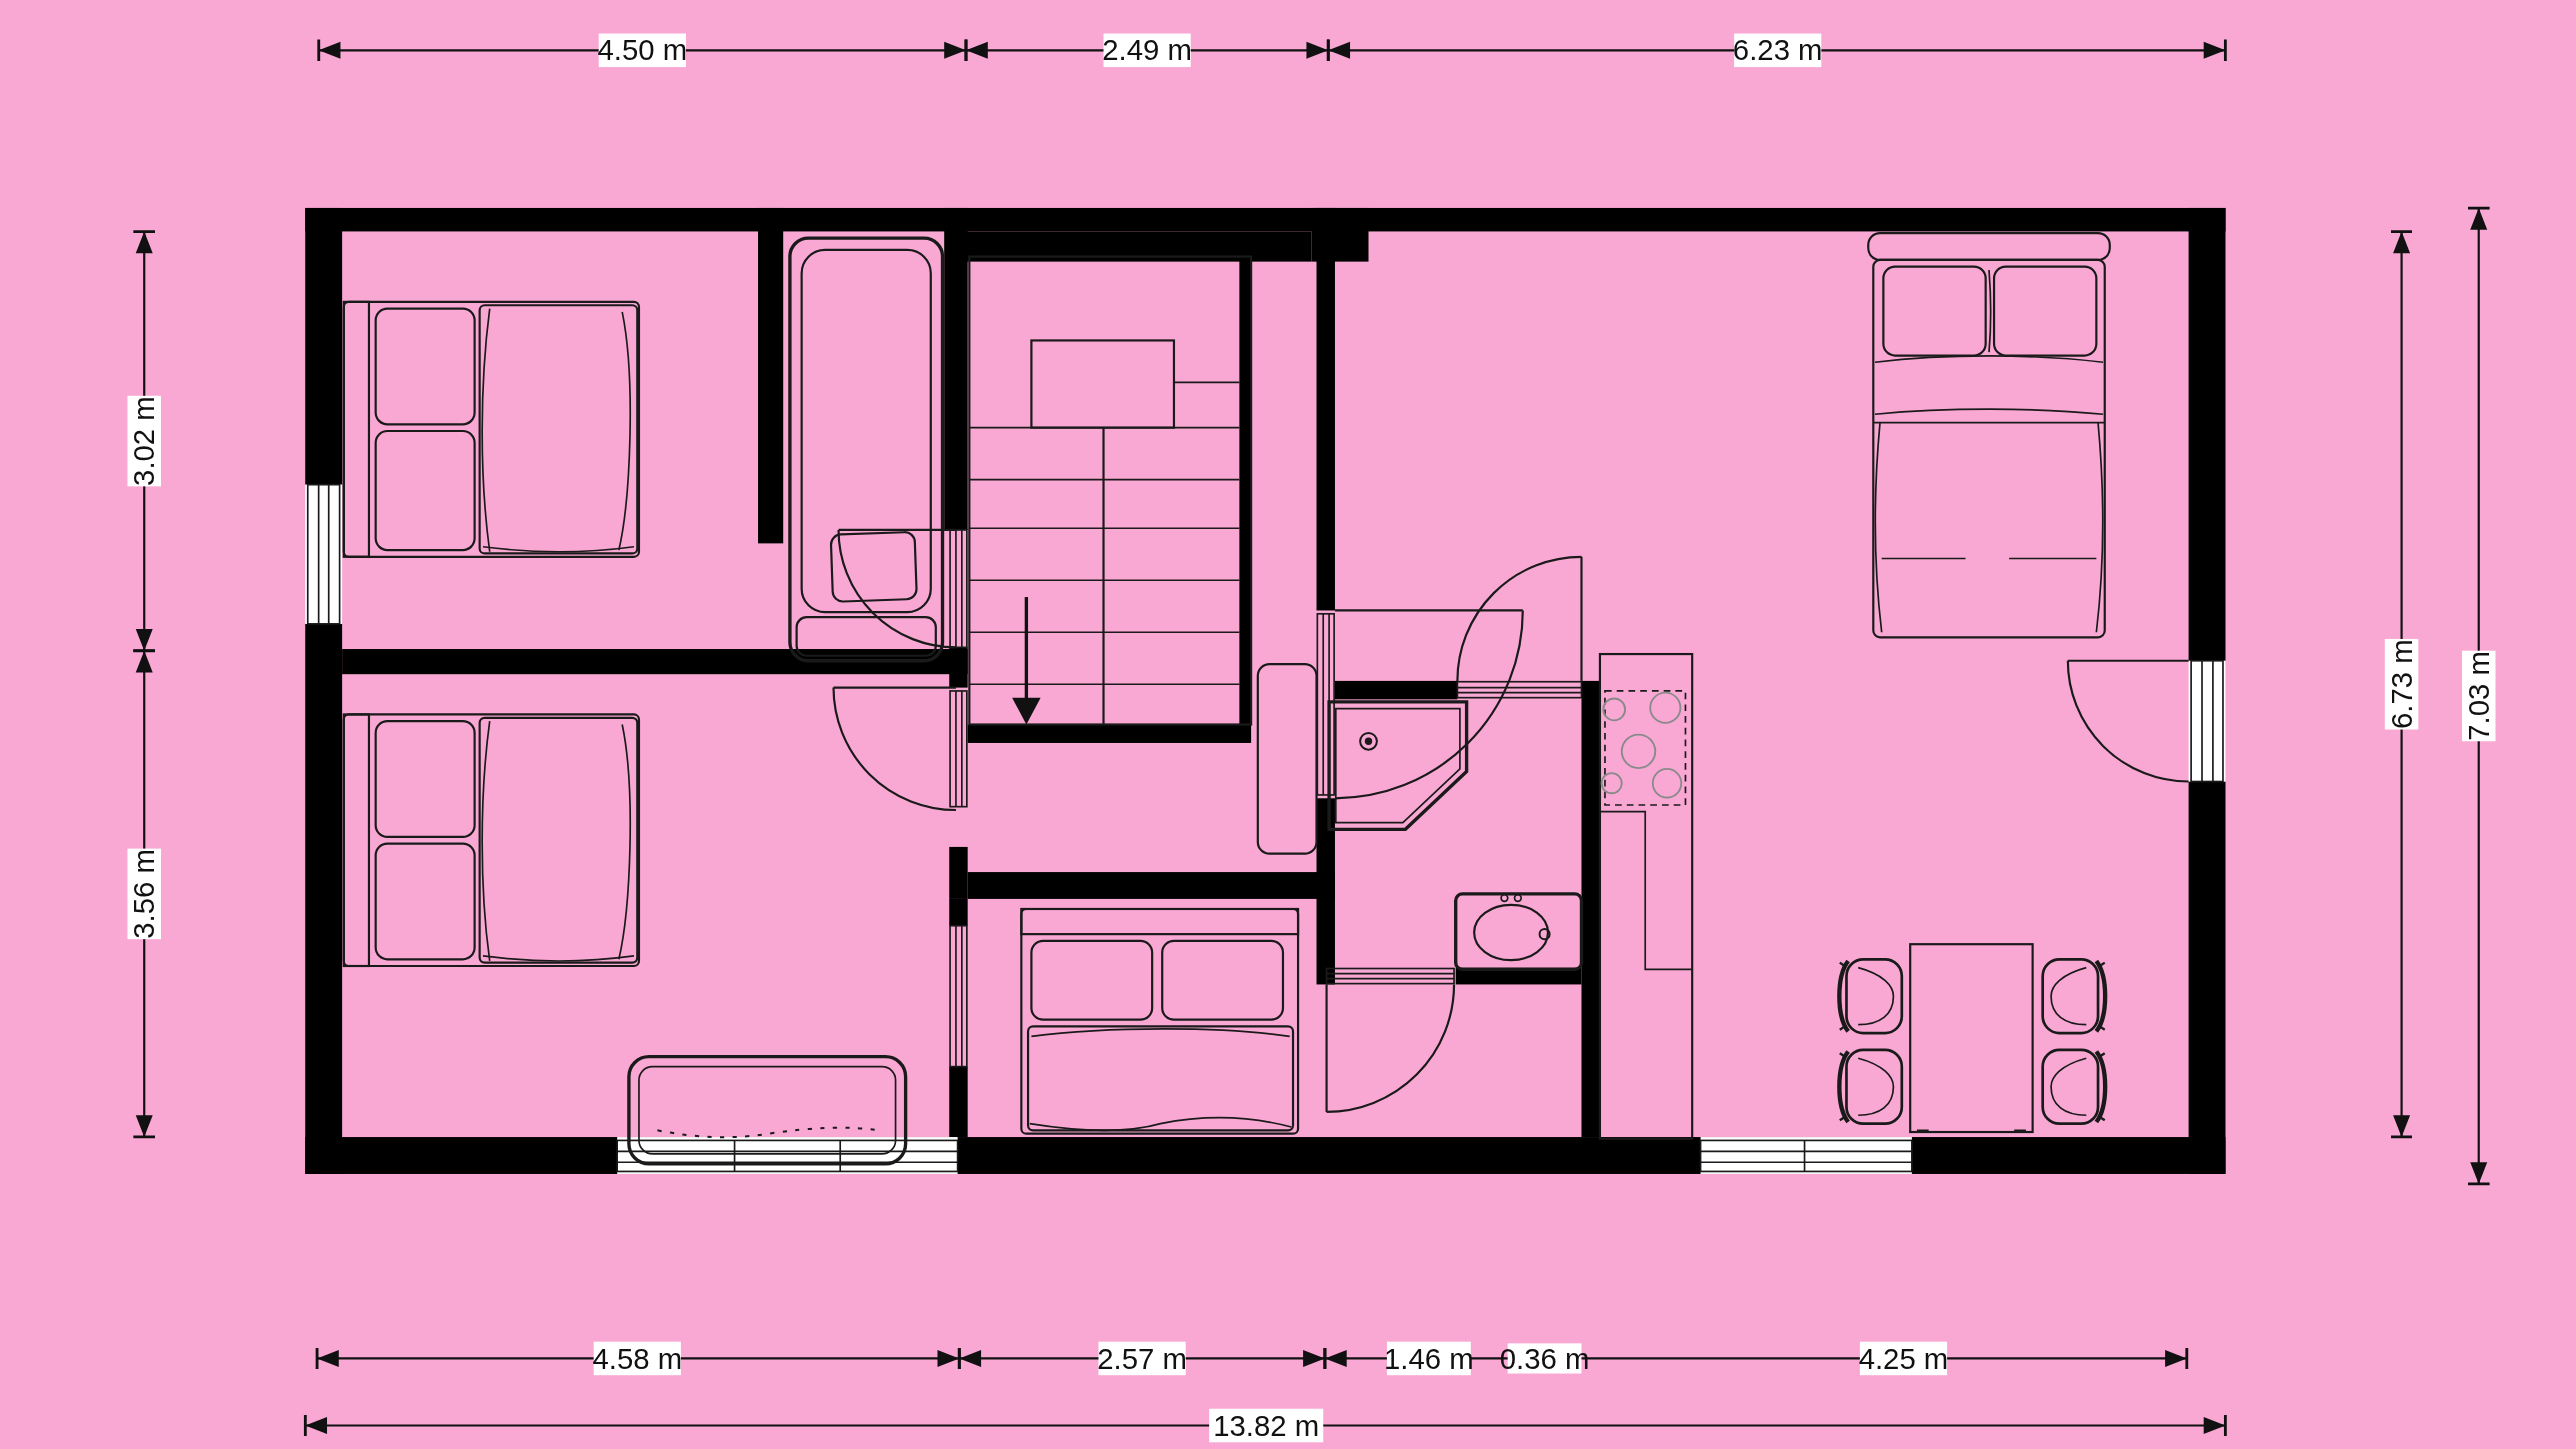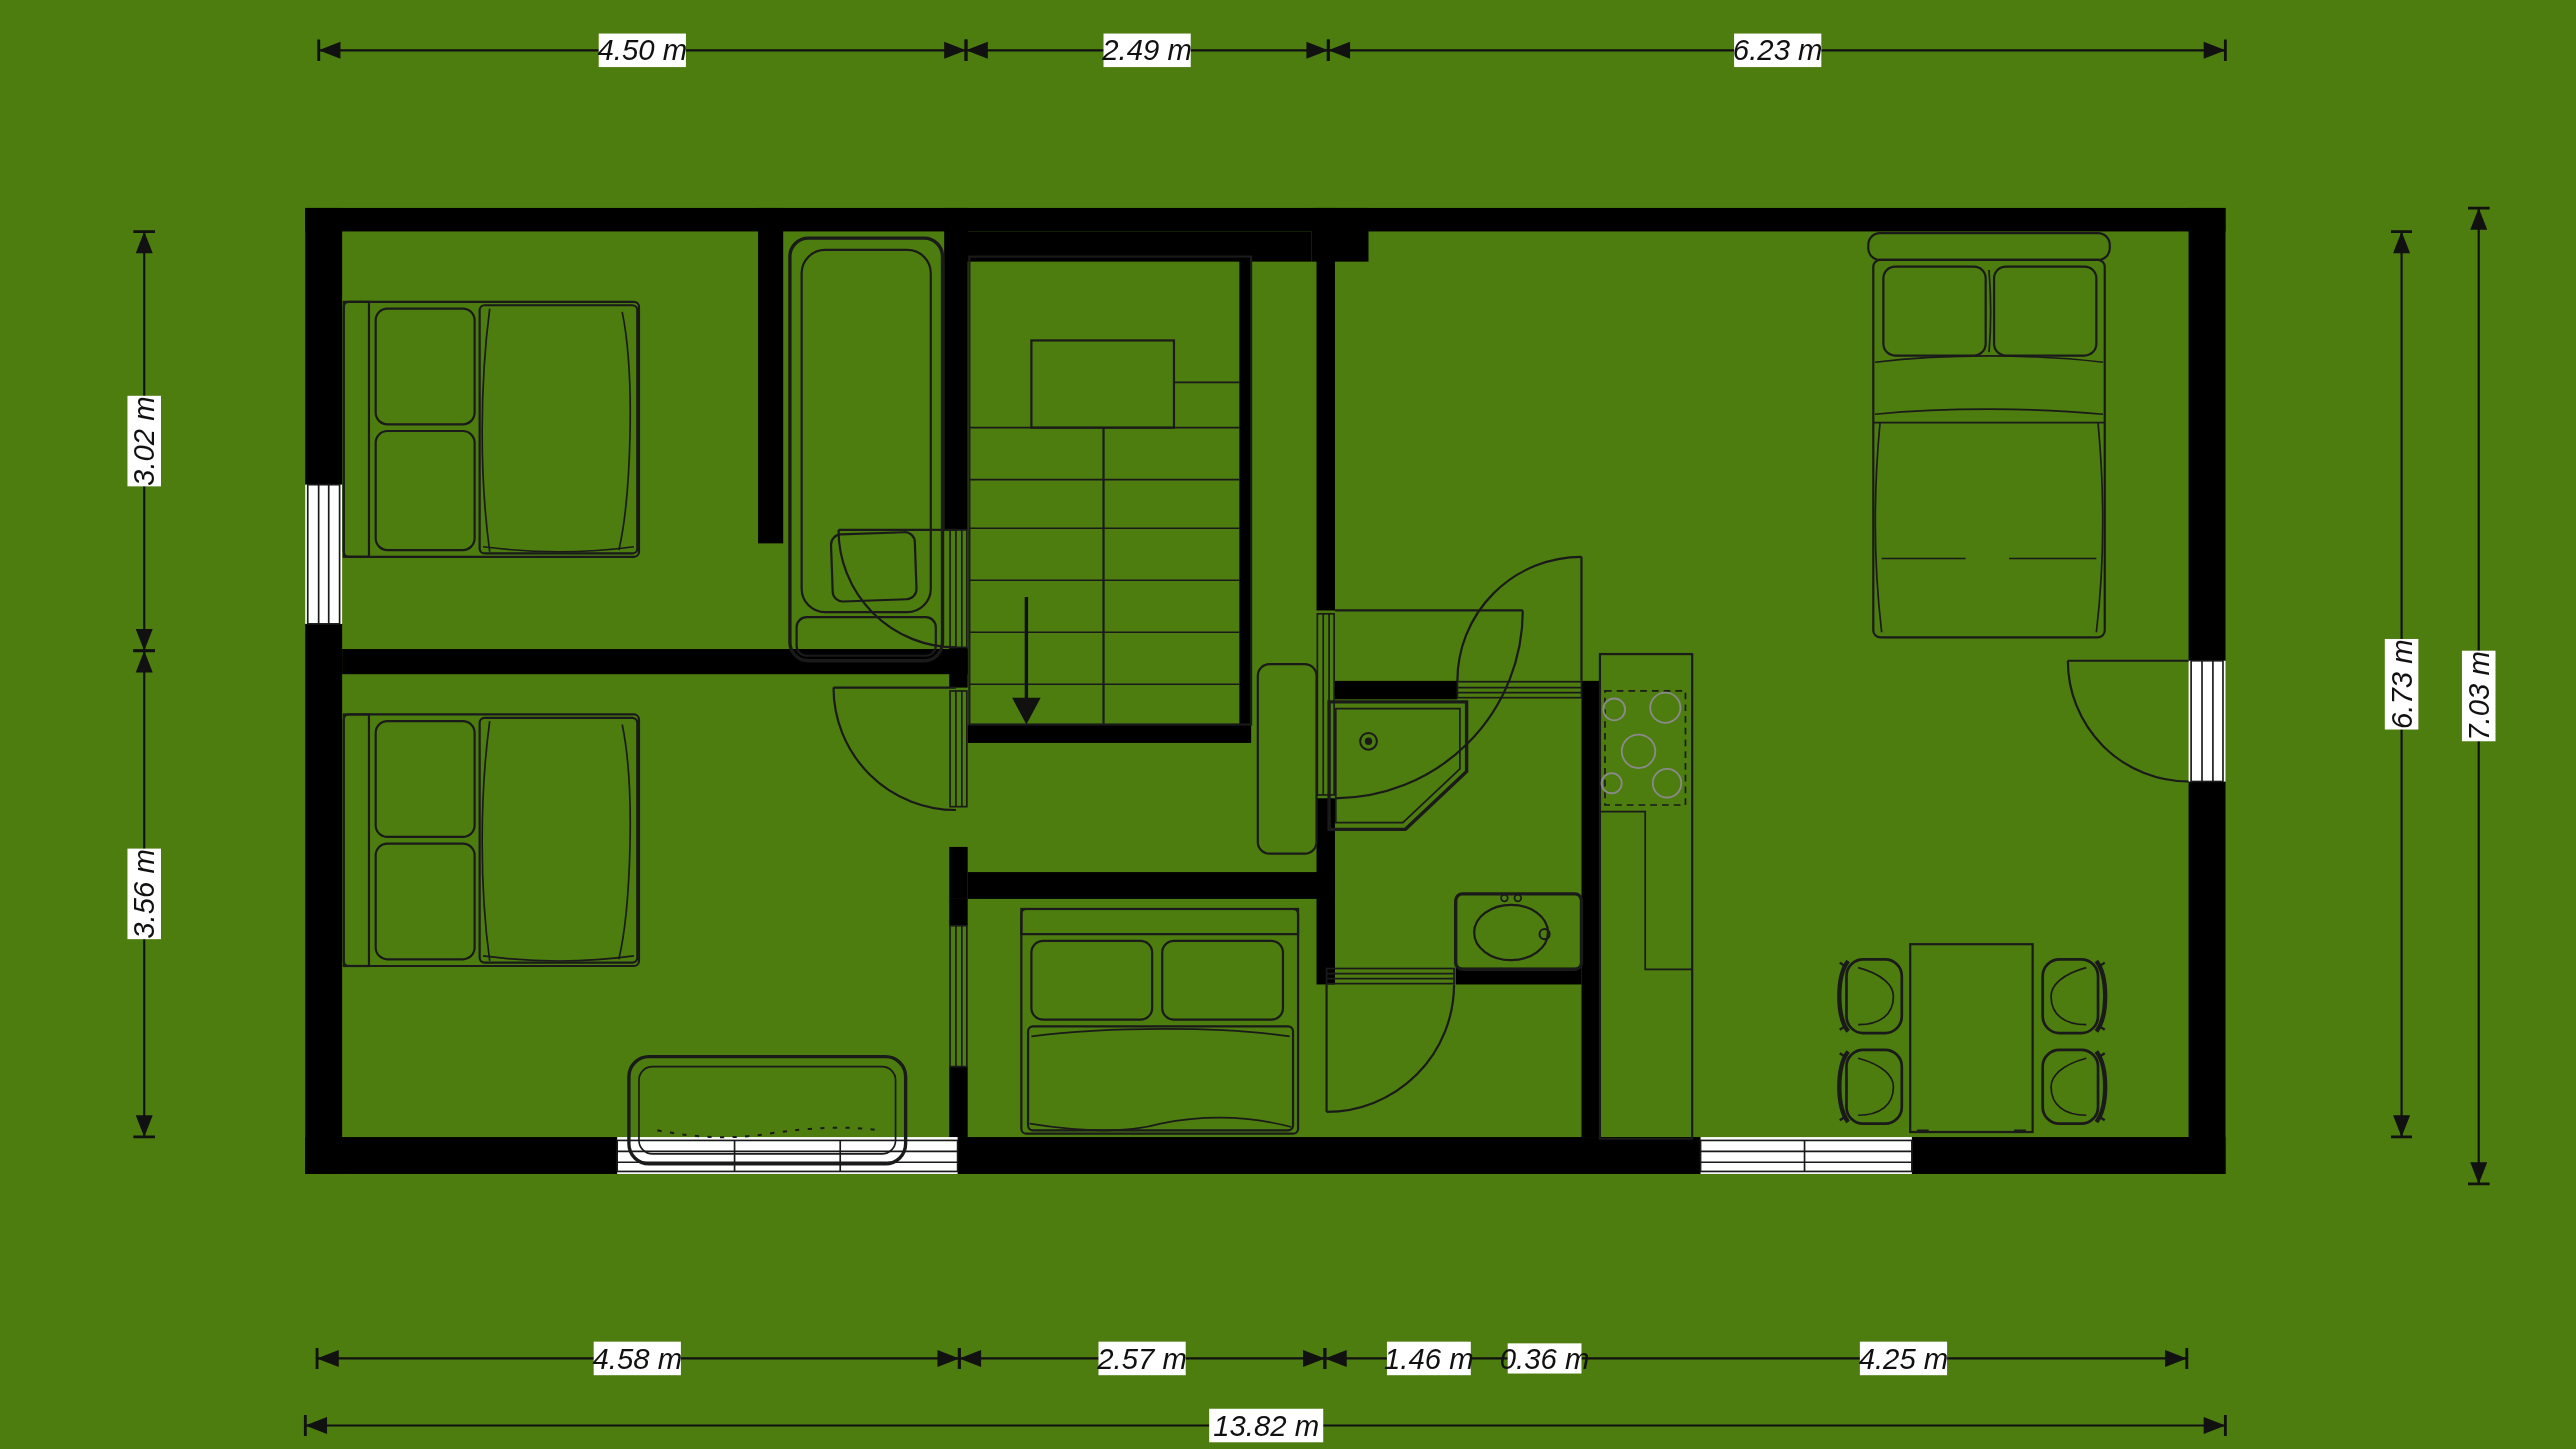--- a/index.html
+++ b/index.html
@@ -1,17 +1,17 @@
 <!DOCTYPE html>
 <html style="font-size:10.7px"><head>
 <meta charset="utf-8">
 <style>
   html,body{margin:0;padding:0;background:#ffffff;width:100%;height:100%;}
   body{font-family:"Liberation Sans",sans-serif;}
-  .plan-wrap{width:100vw;height:100vh;display:flex;align-items:flex-end;justify-content:center;background:#4d7c0f;font-style:italic;}
+  .plan-wrap{width:100vw;height:100vh;display:flex;align-items:flex-end;justify-content:center;background:#f9a8d4;}
   svg{display:block;width:100%;height:100%;}
   .wall{fill:#000;stroke:none;}
   .thin{fill:none;stroke:#1a1a1a;stroke-width:1.3;}
   .thin2{fill:none;stroke:#1a1a1a;stroke-width:2;}
   .lite{fill:none;stroke:#1a1a1a;stroke-width:1;}
   .gray{fill:none;stroke:#8a8a8a;stroke-width:1.1;}
   .dim{stroke:#111;stroke-width:1.3;fill:none;}
   .dimtxt{font-family:"Liberation Sans",sans-serif;font-size:17.5px;fill:#111;text-anchor:middle;}
   .bg{fill:#fff;}
   .dash{fill:none;stroke:#1a1a1a;stroke-width:1;stroke-dasharray:4 3;}

